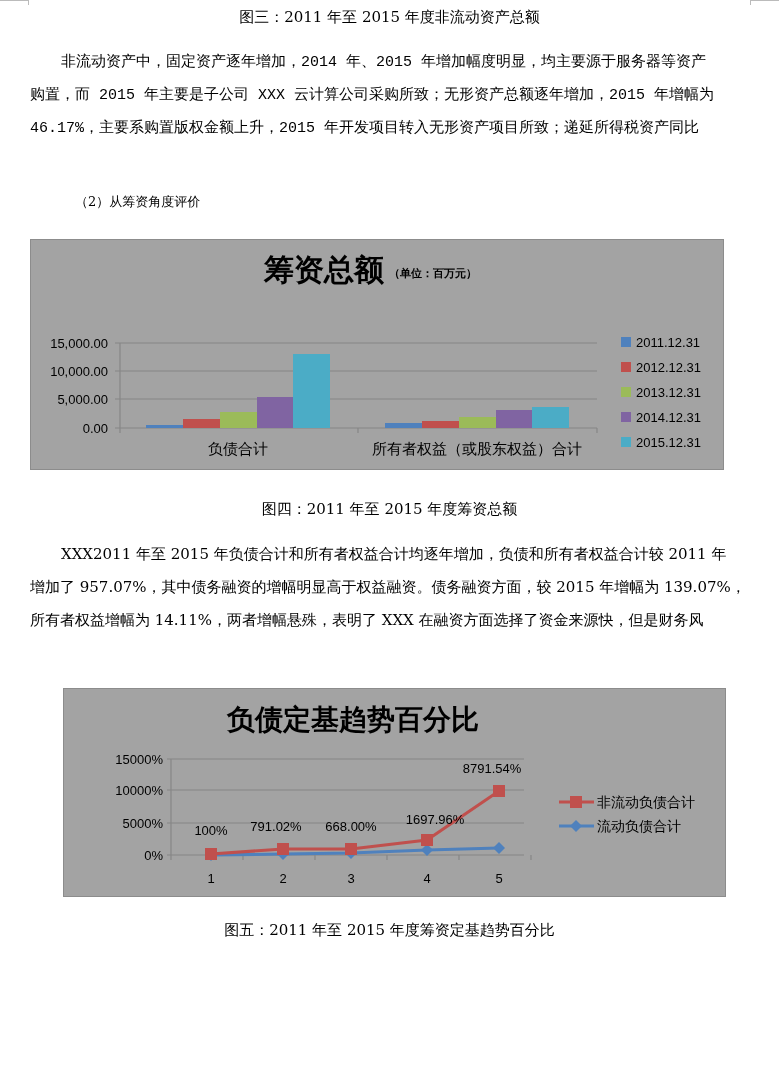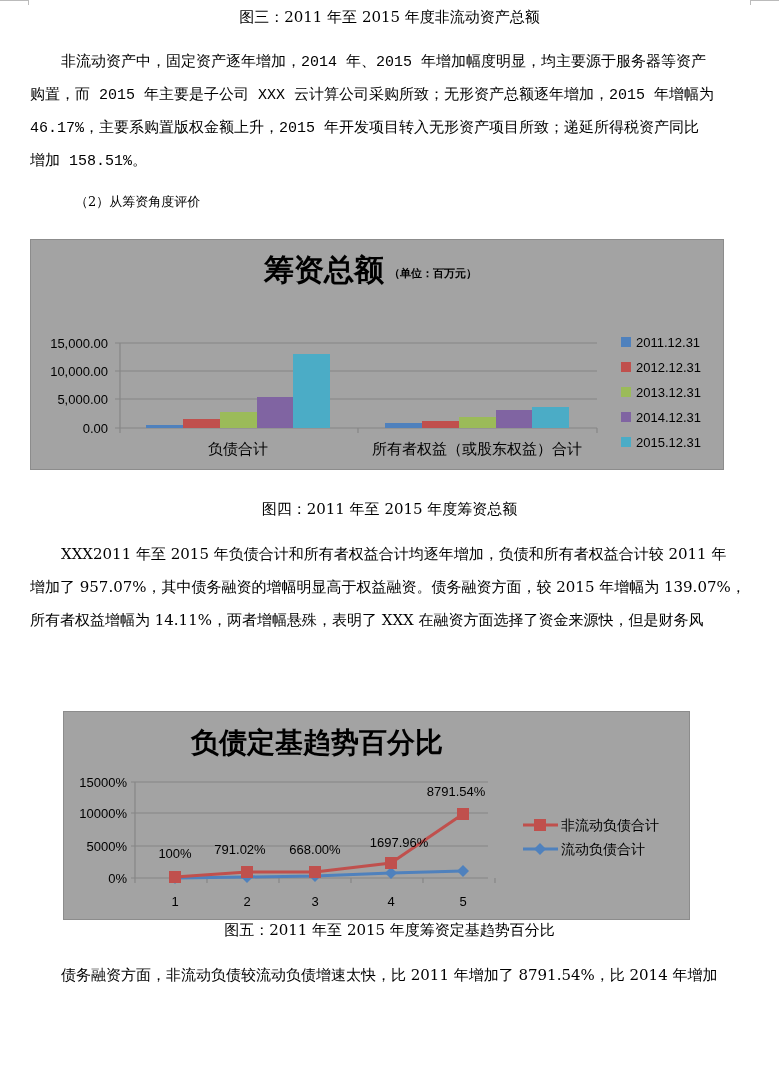--- a/index.html
+++ b/index.html
@@ -19,21 +19,20 @@
 
 <div class="corner-mark" style="left:0; border-right:1px solid #bbb; width:28px;"></div>
 <div class="corner-mark" style="right:0; border-left:1px solid #bbb; width:28px;"></div>
 
 <div class="caption" style="top:8px;">图三：2011 年至 2015 年度非流动资产总额</div>
 
 <div class="para" style="top:46px;font-family:Liberation Mono, monospace;">
   <span class="l indent">非流动资产中，固定资产逐年增加，2014 年、2015 年增加幅度明显，均主要源于服务器等资产</span>
   <span class="l">购置，而 2015 年主要是子公司 XXX 云计算公司采购所致；无形资产总额逐年增加，2015 年增幅为</span>
   <span class="l">46.17%，主要系购置版权金额上升，2015  年开发项目转入无形资产项目所致；递延所得税资产同比</span>
-  <span class="l">增加 158.51%。</span>
 </div>
 
 <div class="heading" style="top:193px;">（2）从筹资角度评价</div>
 
 <div class="chart-box" style="left:30px; top:239px; width:692px; height:229px;">
   <svg width="692" height="229">
     <text x="293" y="40" font-size="30" font-weight="bold" text-anchor="middle" fill="#000" style="font-family:'DejaVu Serif',serif;">筹资总额</text>
     <text x="358" y="37" font-size="11" font-weight="bold" fill="#000">（单位：百万元）</text>
 
     <g stroke="#868686" stroke-width="1.2">
@@ -89,21 +88,21 @@
 </div>
 
 <div class="caption" style="top:500px;">图四：2011 年至 2015 年度筹资总额</div>
 
 <div class="para" style="top:538px;">
   <span class="l indent">XXX2011 年至 2015 年负债合计和所有者权益合计均逐年增加，负债和所有者权益合计较 2011 年</span>
   <span class="l">增加了 957.07%，其中债务融资的增幅明显高于权益融资。债务融资方面，较 2015 年增幅为 139.07%，</span>
   <span class="l">所有者权益增幅为 14.11%，两者增幅悬殊，表明了 XXX 在融资方面选择了资金来源快，但是财务风</span>
 </div>
 
-<div class="chart-box" style="left:63px; top:711px; width:625px; height:207px;">
+<div class="chart-box" style="left:63px; top:688px; width:625px; height:207px;padding-left:36px;">
   <svg width="625" height="207">
     <text x="253" y="40" font-size="28" font-weight="bold" text-anchor="middle" fill="#000" style="font-family:'DejaVu Serif',serif;">负债定基趋势百分比</text>
 
     <g stroke="#868686" stroke-width="1.2">
       <line x1="67" y1="70" x2="424" y2="70"></line>
       <line x1="67" y1="101" x2="424" y2="101"></line>
       <line x1="67" y1="134" x2="424" y2="134"></line>
       <line x1="67" y1="166" x2="424" y2="166"></line>
       <line x1="71" y1="70" x2="71" y2="171"></line>
       <line x1="143" y1="166" x2="143" y2="171"></line>
@@ -159,14 +158,13 @@
       <line x1="459" y1="137" x2="494" y2="137" stroke="#4f81bd" stroke-width="3"></line>
       <path d="M476,131 L482,137 L476,143 L470,137 Z" fill="#4f81bd"></path>
       <text x="497" y="142">流动负债合计</text>
     </g>
   </svg>
 </div>
 
 <div class="caption" style="top:921px;">图五：2011 年至 2015 年度筹资定基趋势百分比</div>
 
 <div class="para" style="top:959px;">
-  <span class="l indent">债务融资方面，非流动负债较流动负债增速太快，比 2011 年增加了 8791.54%，比 2014 年增加</span>
 </div>
 
 </body></html>

